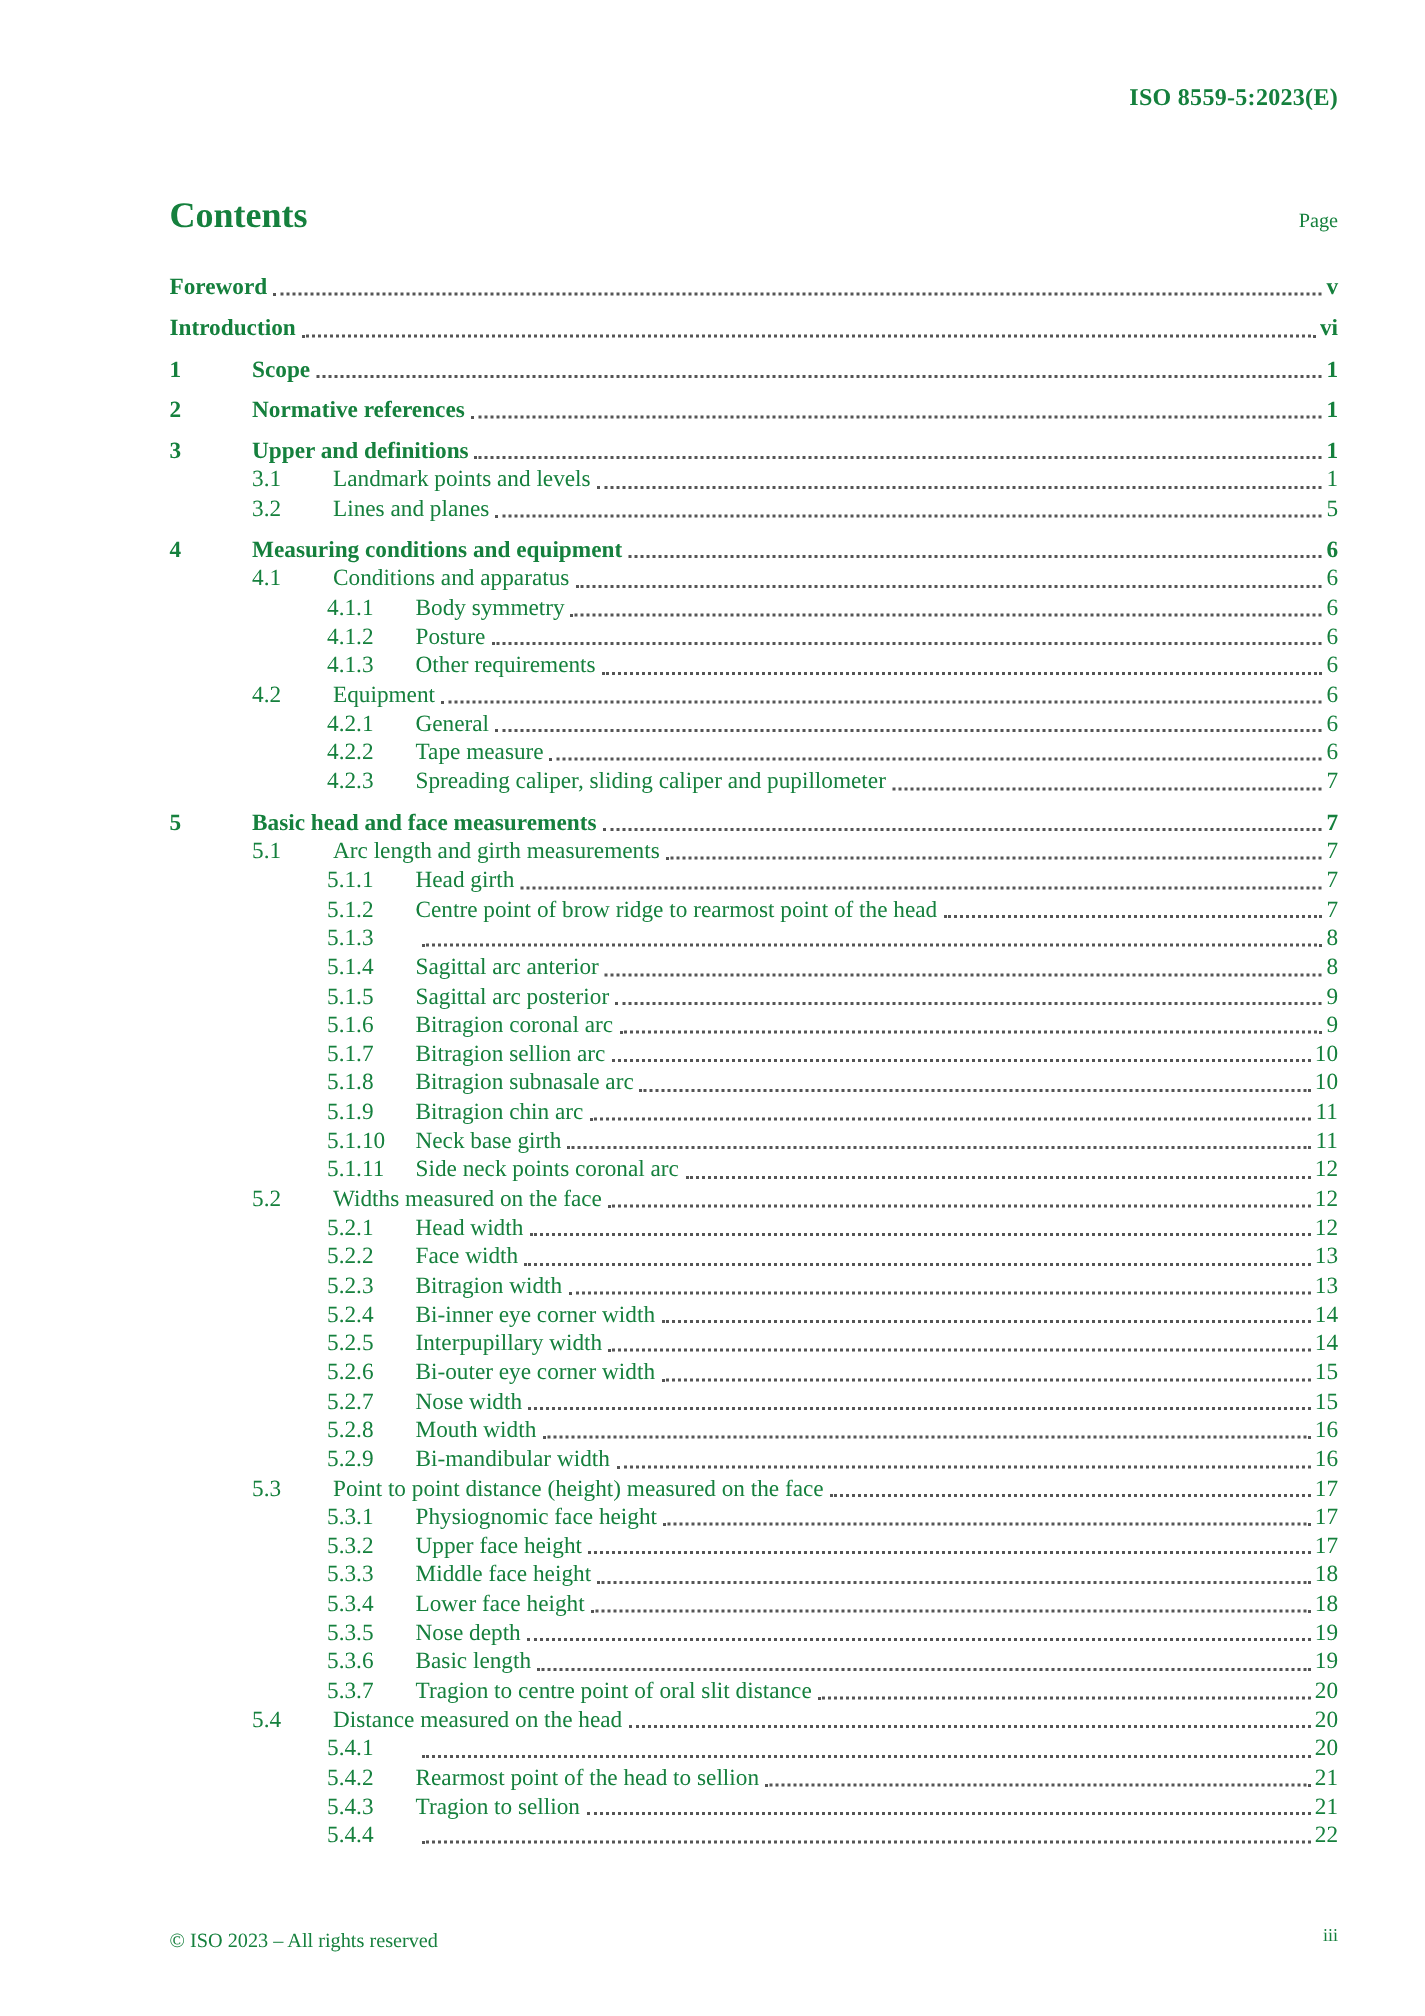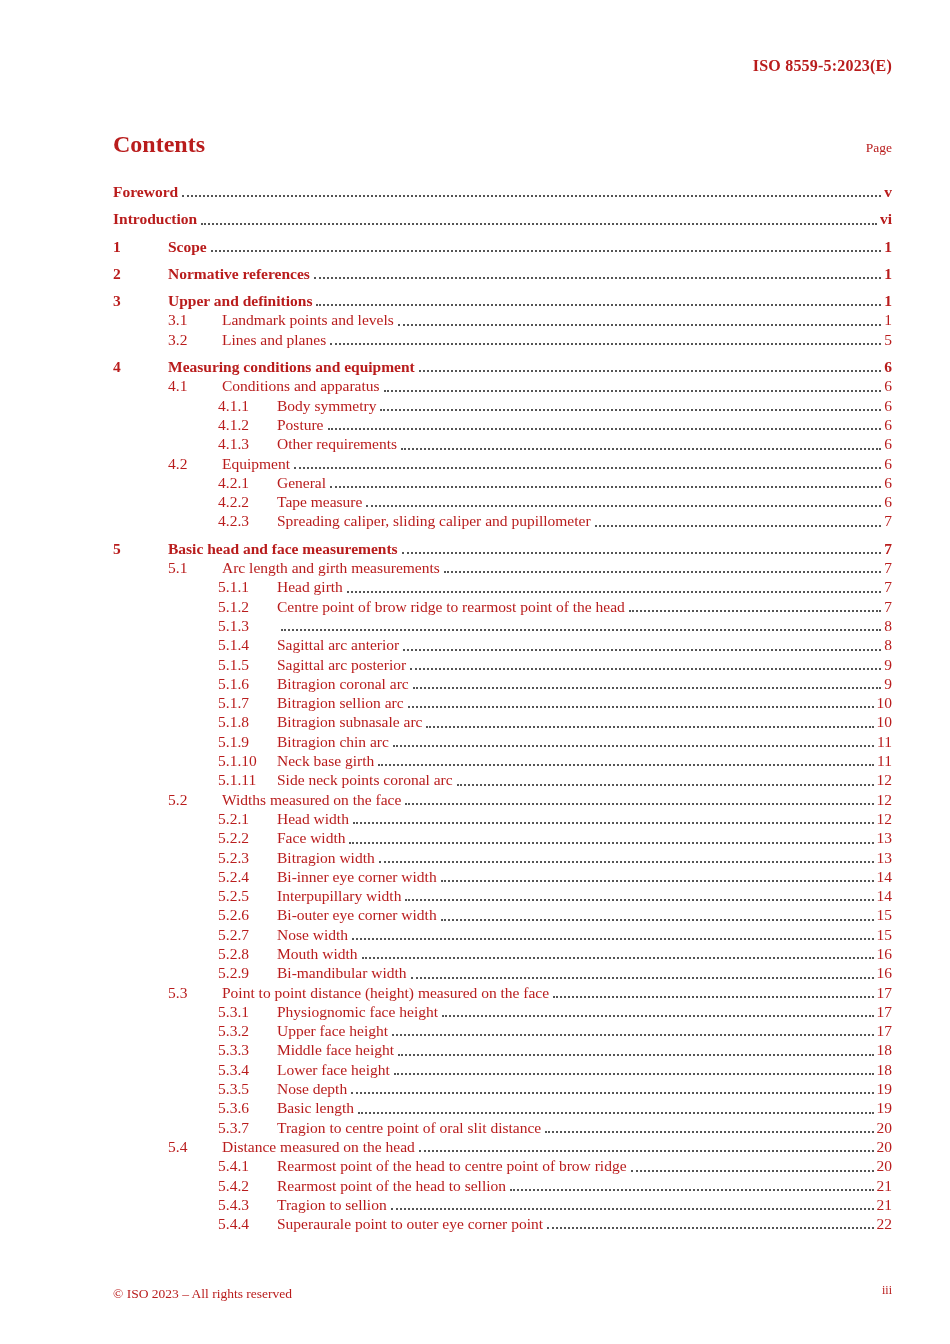--- a/index.html
+++ b/index.html
@@ -1,20 +1,20 @@
 <!DOCTYPE html>
 <html><head>
 <meta charset="utf-8">
 <style>
   html,body { margin:0; padding:0; background:#ffffff; }
   .page {
     position:relative;
     width:950px; height:1344px;
     background:#ffffff;
-    color:#b91c1c;
+    color:#15803d;
     font-family:"Liberation Serif","DejaVu Serif",serif;
     overflow:hidden;
     margin:0 auto;
   }
   .doc-ref {
     position:absolute; top:57px; right:58px;
     font-size:16px; font-weight:bold; letter-spacing:0.2px;
   }
   .contents-bar {
     position:absolute; top:131px; left:113px; right:58px;
@@ -345,39 +345,37 @@
         <span class="pagenum">20</span>
       </div>
       <div class="row l2">
         <span class="num">5.4</span>
         <span class="title">Distance measured on the head</span>
         <span class="leader"></span>
         <span class="pagenum">20</span>
       </div>
       <div class="row l3">
         <span class="num">5.4.1</span>
-        <span class="title">Rearmost point of the head to centre point of brow ridge</span>
         <span class="leader"></span>
         <span class="pagenum">20</span>
       </div>
       <div class="row l3">
         <span class="num">5.4.2</span>
         <span class="title">Rearmost point of the head to sellion</span>
         <span class="leader"></span>
         <span class="pagenum">21</span>
       </div>
       <div class="row l3">
         <span class="num">5.4.3</span>
         <span class="title">Tragion to sellion</span>
         <span class="leader"></span>
         <span class="pagenum">21</span>
       </div>
       <div class="row l3">
         <span class="num">5.4.4</span>
-        <span class="title">Superaurale point to outer eye corner point</span>
         <span class="leader"></span>
         <span class="pagenum">22</span>
       </div>
     </div>
 
   <div class="footer-left">© ISO 2023 – All rights reserved</div>
   <div class="footer-right">iii</div>
 </div>
 
 </body></html>

